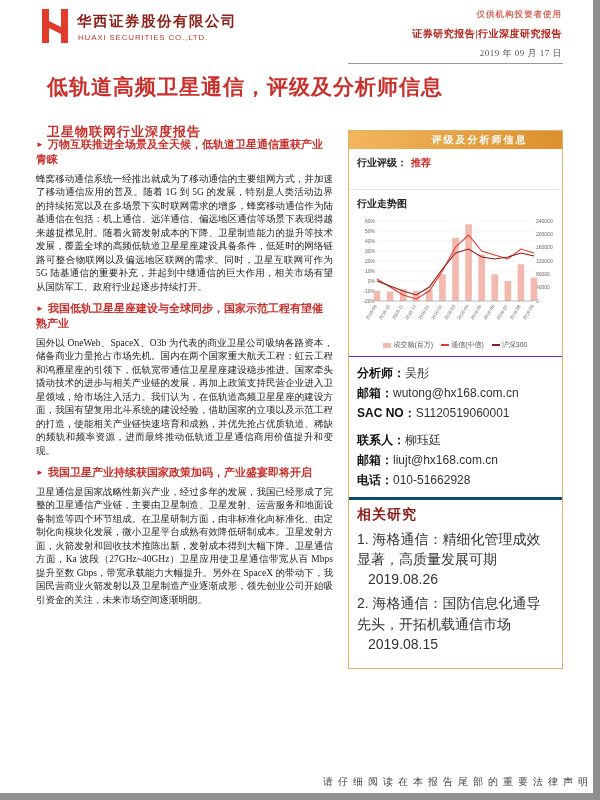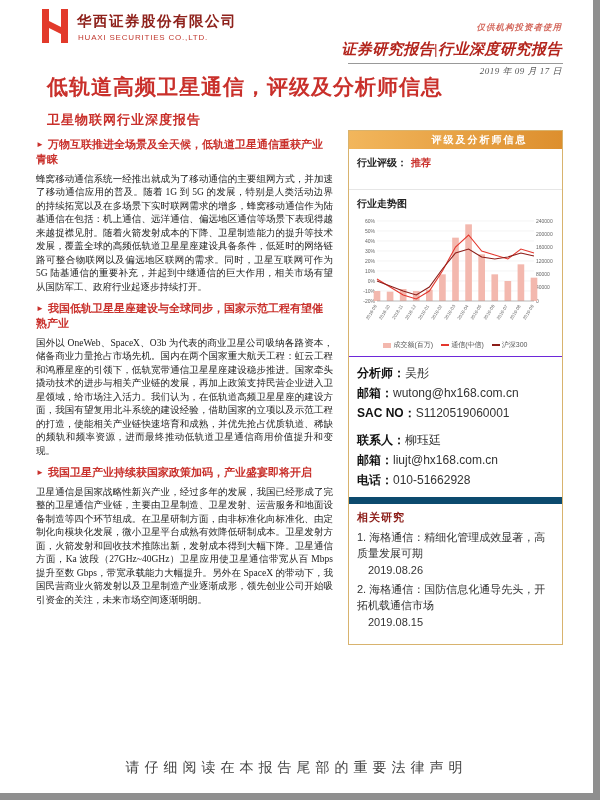--- a/index.html
+++ b/index.html
@@ -19,33 +19,33 @@
   .company-cn{
     position:absolute;left:77px;top:12px;
     font-family:"Liberation Sans","DejaVu Sans",sans-serif;
     font-size:14.5px;font-weight:bold;color:#8e211b;letter-spacing:1.5px;white-space:nowrap;
   }
   .company-en{
     position:absolute;left:78px;top:33px;
     font-family:"Liberation Sans","DejaVu Sans",sans-serif;
     font-size:8px;color:#c0392f;letter-spacing:0.8px;white-space:nowrap;
   }
-  .header-right{position:absolute;right:31px;top:22px;text-align:right;font-style:italic;}
+  .header-right{position:absolute;right:31px;top:9px;text-align:right;}
   .notice{font-size:8.5px;color:#d4695e;font-weight:bold;letter-spacing:1px;}
-  .report-type{font-size:15px;color:#b3241c;font-weight:bold;margin-top:6px;letter-spacing:0.5px;}
+  .report-type{font-size:10px;color:#b3241c;font-weight:bold;margin-top:6px;letter-spacing:0.5px;}
   .date{font-size:9px;color:#555;margin-top:6px;letter-spacing:0.5px;}
   .header-rule{position:absolute;left:348px;right:30px;top:63px;border-top:1px solid #999;}
   
   .main-title{
     position:absolute;left:47px;top:73px;width:520px;
     font-family:"Liberation Sans","DejaVu Sans",sans-serif;
     font-size:21px;font-weight:bold;color:#c9302b;letter-spacing:1px;white-space:nowrap;
   }
   .sub-title{
-    position:absolute;left:47px;top:111px;
+    position:absolute;left:47px;top:123px;
     font-family:"Liberation Sans","DejaVu Sans",sans-serif;
     font-size:13px;font-weight:bold;color:#c9302b;letter-spacing:1px;
   }
   
   .left-col{position:absolute;left:36px;top:137px;width:297px;height:625px;overflow:hidden;}
   .sec-h{
     font-family:"Liberation Sans","DejaVu Sans",sans-serif;
     color:#c9302b;font-weight:bold;font-size:11px;line-height:1.35;margin:7px 0 6px;
   }
   .sec-h:first-child{margin-top:0;}
@@ -69,28 +69,28 @@
   .rating-value{color:#c9302b;font-weight:bold;margin-left:4px;}
   .trend-title{padding:7px 8px 2px;font-weight:bold;font-size:10px;color:#222;}
   .chart-wrap{padding:0 1px;}
   .legend{display:flex;justify-content:center;align-items:center;gap:8px;font-size:7px;color:#555;padding:1px 0 6px;}
   .legend .li{display:flex;align-items:center;gap:2px;}
   .sw{display:inline-block;width:8px;height:5px;background:#ccc;}
   .sw.l1,.sw.l2{height:2px;}
   .info-block{padding:7px 8px 6px;font-size:12px;color:#333;line-height:1.65;border-top:1px solid #6d28d9;}
   .info-line b{color:#111;}
   .info-gap{height:8px;}
-  .research{padding:6px 8px 10px;border-top:7px solid #0c4a6e;font-size:11px;}
+  .research{padding:6px 8px 10px;border-top:3px solid #0c4a6e;font-size:14px;}
   .research-title{font-weight:bold;color:#8c1d18;margin-bottom:5px;letter-spacing:1px;}
   .research-item{color:#333;line-height:1.45;}
   .research-date{padding-left:11px;color:#333;margin:2px 0 6px;}
   
   .footer{
-    position:absolute;left:0;right:0;bottom:16px;text-align:center;
-    font-size:14px;color:#444;letter-spacing:5px;
+    position:absolute;left:0;right:0;bottom:4px;text-align:right;
+    font-size:10px;color:#444;letter-spacing:5px;
   }
   svg text{font-family:"Liberation Sans","DejaVu Sans",sans-serif;}
 </style>
 </head>
 <body>
 
 <div class="page">
 
   <div class="logo">
     <svg viewBox="0 0 26 34" width="26" height="34" aria-hidden="true">

